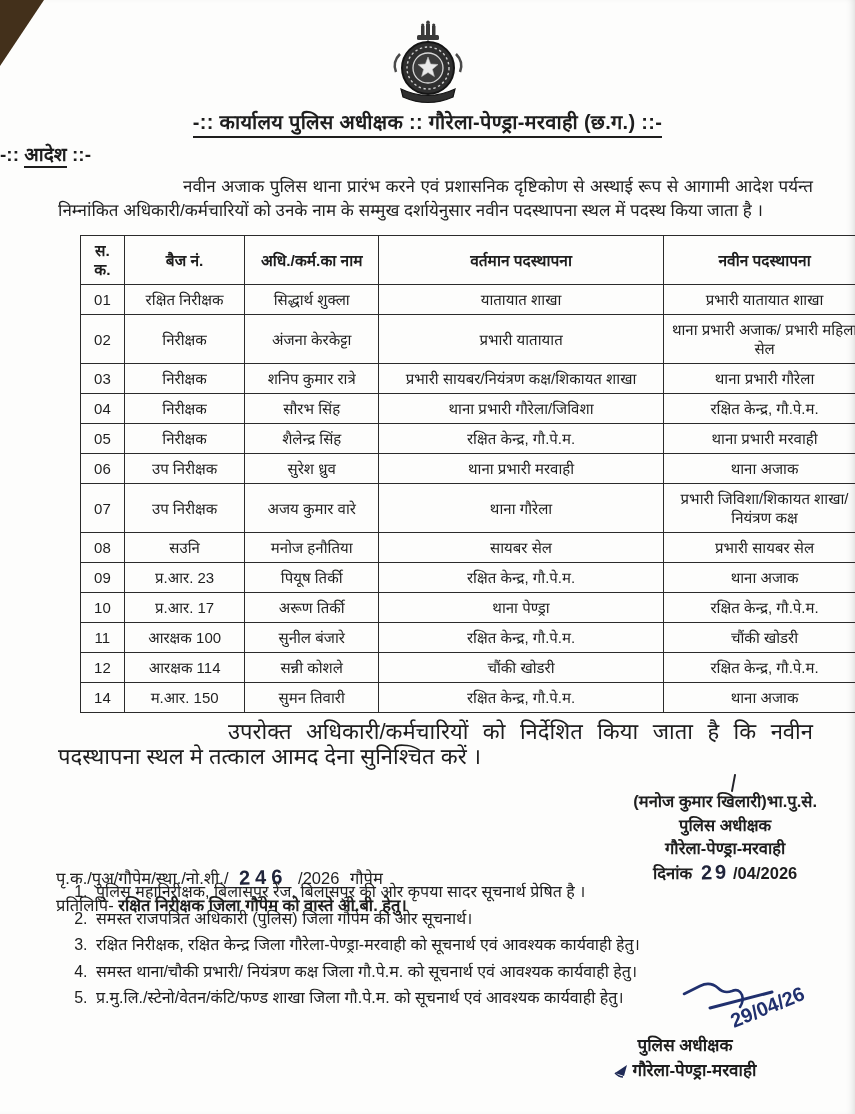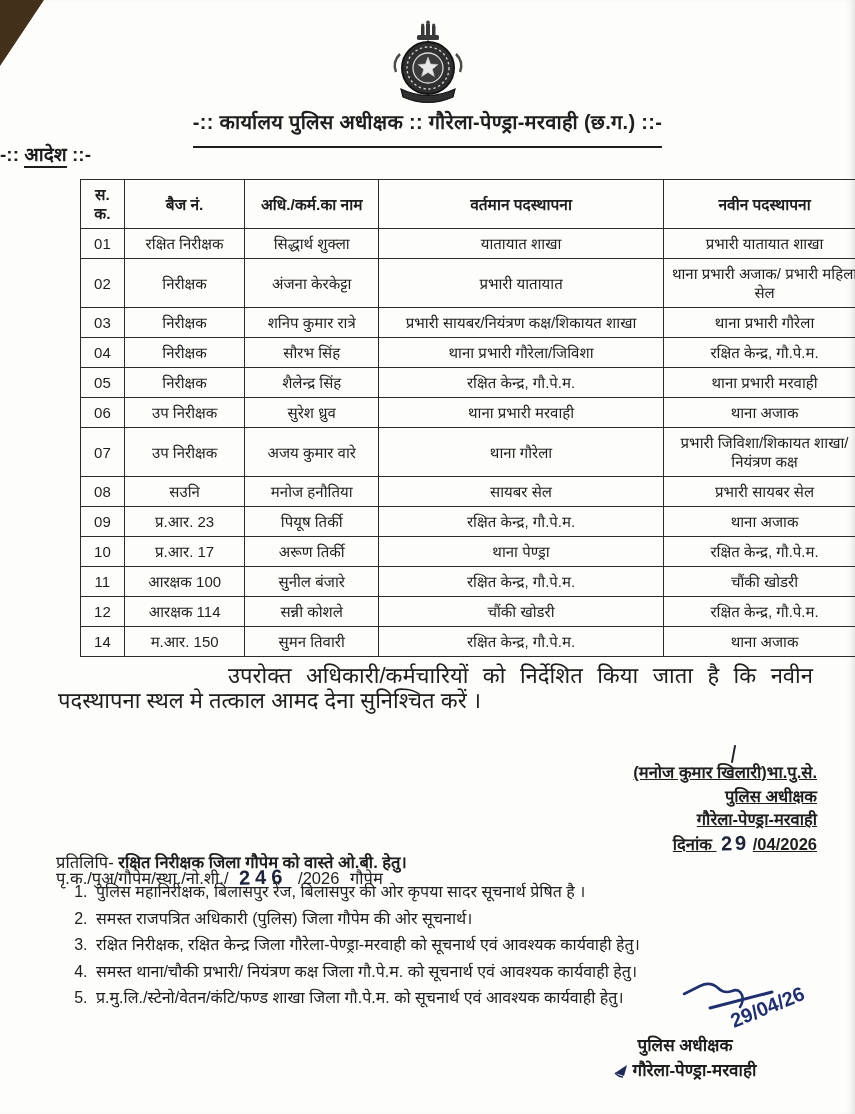--- a/index.html
+++ b/index.html
@@ -18,21 +18,21 @@
     position:absolute;top:0;left:0;width:0;height:0;
     border-top:66px solid #43301b;
     border-right:44px solid transparent;
     filter:blur(.4px);
   }
   .emblem-wrap{display:flex;justify-content:center;padding-top:20px;}
   .doc-title{
     text-align:center;margin-top:2px;
     font-size:20px;font-weight:bold;letter-spacing:.3px;
   }
-  .doc-title .u{border-bottom:2.5px solid #1e1e1e;padding-bottom:13px;}
+  .doc-title .u{border-bottom:2.5px solid #1e1e1e;padding-bottom:3px;}
   .doc-subtitle{margin-top:6px;font-size:19px;font-weight:bold;}
   .doc-subtitle .u{border-bottom:2.5px solid #1e1e1e;padding-bottom:1px;}
   .intro{
     margin:8px 42px 0 58px;
     font-size:17px;font-weight:500;line-height:24px;
     text-align:justify;text-indent:125px;
   }
   table.transfer{
     border-collapse:collapse;
     margin:12px 0 0 80px;
@@ -51,38 +51,38 @@
   .c-badge{width:104px;margin-left:16px;}
   .c-name{width:116px;}
   .c-cur{width:258px;}
   .c-new{width:180px;}
   .closing{
     margin:6px 42px 0 58px;
     font-size:22px;font-weight:500;line-height:25px;
     text-align:justify;text-indent:170px;
   }
   .sig-block{
-    position:absolute;top:761px;right:38px;
-    text-align:right;font-size:16.5px;font-weight:bold;line-height:23.5px;text-decoration:underline;
+    position:absolute;top:790px;right:38px;
+    text-align:center;font-size:16.5px;font-weight:bold;line-height:23.5px;
   }
   .sig-tick{position:absolute;top:-16px;left:52%;}
   .ref-line{
     position:absolute;top:866px;left:56px;
     font-size:16.5px;font-weight:500;white-space:nowrap;
   }
   .hw{
     display:inline-block;
     font-size:20px;font-weight:bold;letter-spacing:5px;
     color:#20243a;transform:rotate(-2deg);
     padding:0 6px;
   }
   .hw-day{letter-spacing:3px;padding:0 4px;}
   .ref-place{margin-left:6px;}
   .copies-head{
-    position:absolute;top:850px;left:56px;
+    position:absolute;top:893px;left:56px;
     font-size:16.5px;
   }
   .copies-head .lbl{font-weight:500;}
   .copies-head .txt{font-weight:bold;}
   .copies-list{
     position:absolute;top:879px;left:70px;width:620px;
     font-size:16px;font-weight:500;line-height:26.5px;
     margin:0;padding:0 0 0 22px;
   }
   .copies-list li{padding-left:4px;}
@@ -128,20 +128,21 @@
   <div class="doc-title">
     <span class="u">-:: कार्यालय पुलिस अधीक्षक :: गौरेला-पेण्ड्रा-मरवाही (छ.ग.) ::-</span>
   </div>
 
   <div class="doc-subtitle">
     <span>-::</span>
     <span class="u">आदेश</span>
     <span>::-</span>
   </div>
 
+  <p class="intro">नवीन अजाक पुलिस थाना प्रारंभ करने एवं प्रशासनिक दृष्टिकोण से अस्थाई रूप से आगामी आदेश पर्यन्त निम्नांकित अधिकारी/कर्मचारियों को उनके नाम के सम्मुख दर्शायेनुसार नवीन पदस्थापना स्थल में पदस्थ किया जाता है ।</p>
 
   <table class="transfer">
     <thead>
       <tr>
         <th class="c-sno">स. क.</th>
         <th class="c-badge">बैज नं.</th>
         <th class="c-name">अधि./कर्म.का नाम</th>
         <th class="c-cur">वर्तमान पदस्थापना</th>
         <th class="c-new">नवीन पदस्थापना</th>
       </tr>

